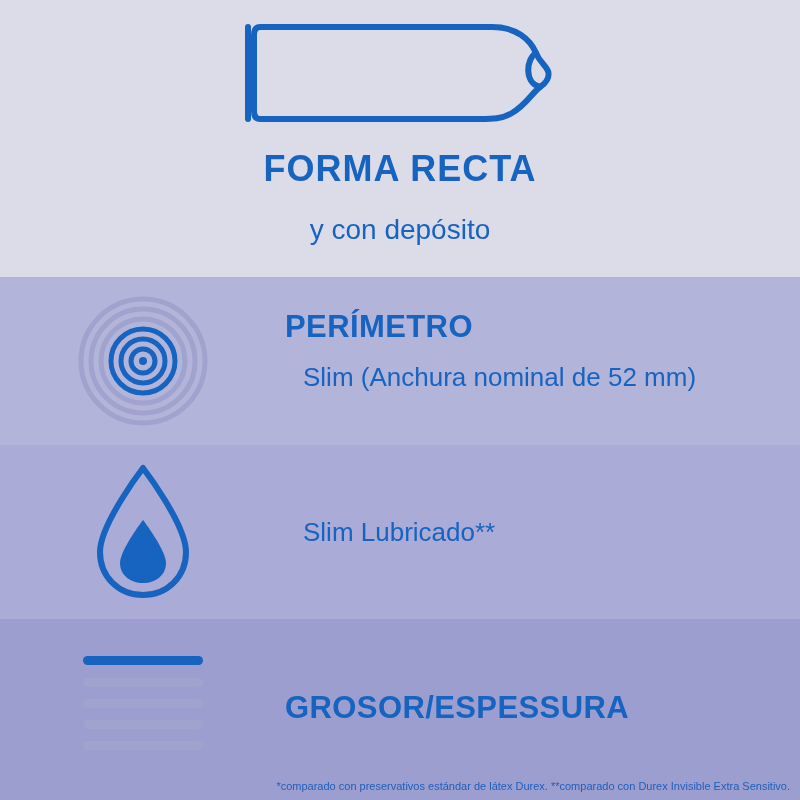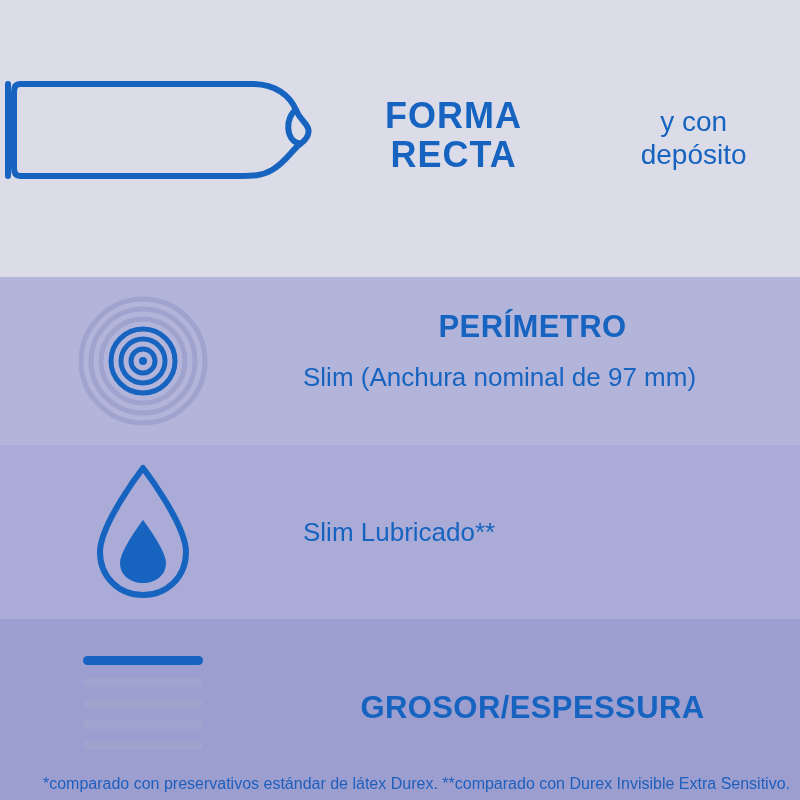--- a/index.html
+++ b/index.html
@@ -22,21 +22,21 @@
   }
 
   
   .band {
     position: relative;
     width: 100%;
     box-sizing: border-box;
     display: flex;
     align-items: center;
   }
-  .band-1 { height: 285px; background: #dcdce9; flex-direction: row; }
+  .band-1 { height: 285px; background: #dcdce9; flex-direction: column; justify-content: center; }
   .band-2 { height: 173px; background: #b3b4da; }
   .band-3 { height: 180px; background: #aaabd6; }
   .band-4 { height: 186px; background: #9c9ed0; }
 
   
   .icon-col {
     width: 285px;
     min-width: 285px;
     display: flex;
     align-items: center;
@@ -48,21 +48,20 @@
   }
 
   
   .head {
     color: #1664c0;
     font-weight: bold;
     font-size: 31px;
     letter-spacing: 0.4px;
     line-height: 1.1;
     margin: 0 0 4px 0;
-    text-align: center;
   }
   .sub {
     color: #1664c0;
     font-size: 26px;
     line-height: 1.18;
     margin: 18px;
     font-weight: normal;
   }
 
   
@@ -77,21 +76,21 @@
     font-size: 28px;
     text-align: center;
   }
 
   
   .footnote {
     position: absolute;
     right: 10px;
     bottom: 7px;
     color: #1f5fbb;
-    font-size: 16px;
+    font-size: 11px;
     line-height: 1.2;
     text-align: left;
     white-space: nowrap;
   }
 
   svg { display: block; }
 </style>
 </head>
 <body>
 
@@ -122,21 +121,21 @@
         <g fill="none" stroke="#1664c0" stroke-width="5">
           <circle cx="65" cy="65" r="32"></circle>
           <circle cx="65" cy="65" r="22"></circle>
           <circle cx="65" cy="65" r="12"></circle>
         </g>
         <circle cx="65" cy="65" r="4" fill="#1664c0"></circle>
       </svg>
     </div>
     <div class="text-col">
       <p class="head">PERÍMETRO</p>
-      <p class="sub">Slim (Anchura nominal de 97 mm)</p>
+      <p class="sub">Slim (Anchura nominal de 52 mm)</p>
     </div>
   </div>
 
   <div class="band band-3">
     <div class="icon-col">
       <svg width="110" height="140" viewBox="0 0 110 140">
         <path d="M55 6 C55 6 12 62 12 90 C12 115 31 133 55 133 C79 133 98 115 98 90 C98 62 55 6 55 6 Z" fill="none" stroke="#1664c0" stroke-width="6" stroke-linejoin="round"></path>
         <path d="M55 58 C55 58 32 88 32 101 C32 113 42 121 55 121 C68 121 78 113 78 101 C78 88 55 58 55 58 Z" fill="#1664c0"></path>
       </svg>
     </div>

